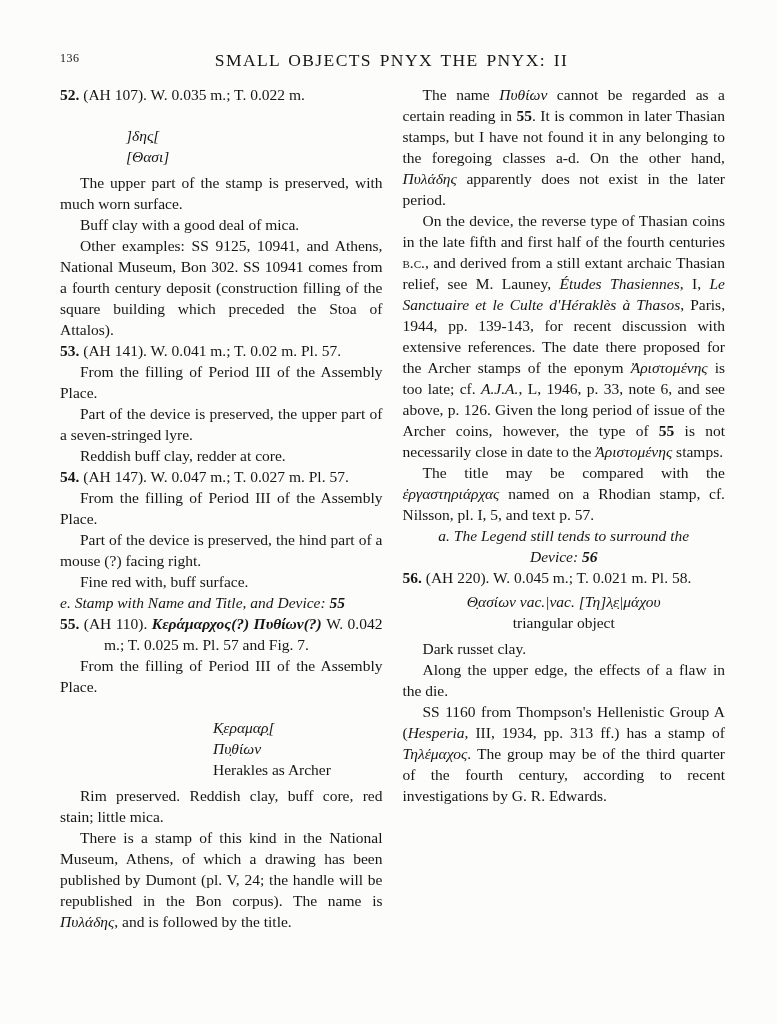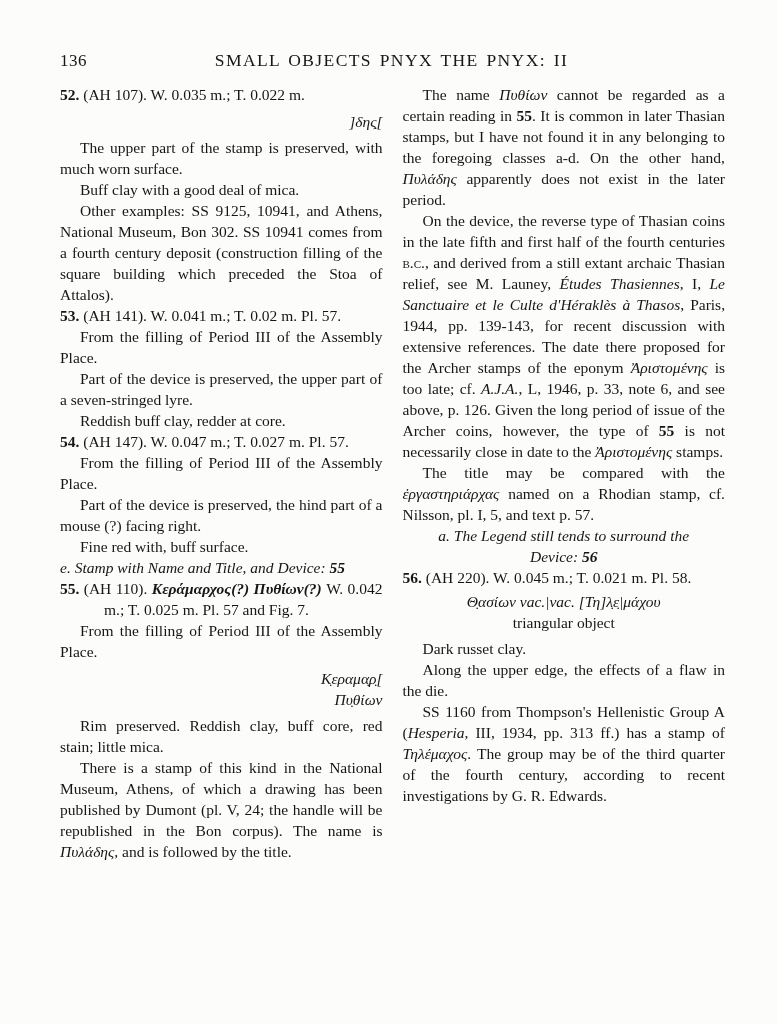--- a/index.html
+++ b/index.html
@@ -3,29 +3,29 @@
 <meta charset="utf-8">
 <style>
   html,body{margin:0;padding:0;}
   body{
     width:777px;height:1024px;overflow:hidden;
     background:#fcfcfa;color:#161616;
     font-family:"Liberation Serif","DejaVu Serif",serif;
   }
   .page{position:relative;width:777px;height:1024px;background:#fcfcfa;}
   .running-head{position:absolute;top:50px;left:60px;width:663px;height:24px;}
-  .pagenum{position:absolute;left:0;top:1px;font-size:17px;letter-spacing:.5px;}
+  .pagenum{position:absolute;left:0;top:1px;font-size:12px;letter-spacing:.5px;}
   .rtitle{text-align:center;font-size:17.5px;letter-spacing:1.4px;word-spacing:2px;}
   .cols{position:absolute;top:84px;left:60px;width:665px;display:flex;gap:20px;}
   .col{width:326px;font-size:15.5px;line-height:21px;text-align:justify;}
   .col p{margin:0;}
   .para{text-indent:20px;margin-top:2px;}
   .first{margin-top:0;}
   .entry{padding-left:44px;text-indent:-44px;margin-top:9px;}
-  .insc{margin-top:6px;margin-bottom:5px;text-align:right;text-indent:0;}
+  .insc{margin-top:20px;margin-bottom:5px;text-align:left;text-indent:0;}
   .insc-52{margin-left:66px;}
   .insc-55{margin-left:153px;}
   .gk{font-style:italic;}
   .sec-italic{margin-top:12px;text-align:left;text-indent:0;font-style:italic;}
   .sec-head{margin-top:26px;font-variant:small-caps;letter-spacing:.8px;text-align:left;}
   .sec-head .l-ind{margin-left:28px;}
   .sec-range{text-align:center;font-weight:bold;font-variant:normal;letter-spacing:0;margin-top:1px;}
   .sub-head{margin-top:11px;text-align:center;text-indent:0;font-style:italic;padding:0 14px;}
   .center{text-align:center;text-indent:0;}
   .insc-c{margin-top:3px;margin-bottom:5px;}
@@ -42,20 +42,21 @@
     <span class="pagenum">136</span>
     <div class="rtitle">SMALL OBJECTS PNYX THE PNYX: II</div>
   </div>
 
   <div class="cols">
 
     <div class="col">
       <p class="entry first"><span class="b">52.</span><span> (AH 107). W. 0.035 m.; T. 0.022 m.</span></p>
       <div class="insc insc-52">
         <div class="gk">]δης̣[</div>
+        <div class="gk">[Θασι]</div>
       </div>
       <p class="para"><span>The upper part of the stamp is preserved, with much worn surface.</span></p>
       <p class="para"><span>Buff clay with a good deal of mica.</span></p>
       <p class="para"><span>Other examples: SS 9125, 10941, and Athens, National Museum, Bon 302. SS 10941 comes from a fourth century deposit (construction filling of the square building which preceded the Stoa of Attalos).</span></p>
 
       <p class="entry"><span class="b">53.</span><span> (AH 141). W. 0.041 m.; T. 0.02 m. Pl. 57.</span></p>
       <p class="para"><span>From the filling of Period III of the Assembly Place.</span></p>
       <p class="para"><span>Part of the device is preserved, the upper part of a seven-stringed lyre.</span></p>
       <p class="para"><span>Reddish buff clay, redder at core.</span></p>
 
@@ -64,20 +65,21 @@
       <p class="para"><span>Part of the device is preserved, the hind part of a mouse (?) facing right.</span></p>
       <p class="para"><span>Fine red with, buff surface.</span></p>
 
       <p class="sec-italic"><span class="i">e. Stamp with Name and Title, and Device: </span><span class="b i">55</span></p>
 
       <p class="entry"><span class="b">55.</span><span> (AH 110). </span><span class="b i">Κεράμαρχος(?) Πυθίων(?)</span><span> W. 0.042 m.; T. 0.025 m. Pl. 57 and Fig. 7.</span></p>
       <p class="para"><span>From the filling of Period III of the Assembly Place.</span></p>
       <div class="insc insc-55">
         <div class="gk">Κ̣εραμα̣ρ̣[</div>
         <div class="gk">Πυ̣θίων</div>
+        <div>Herakles as Archer</div>
       </div>
       <p class="para"><span>Rim preserved. Reddish clay, buff core, red stain; little mica.</span></p>
       <p class="para"><span>There is a stamp of this kind in the National Museum, Athens, of which a drawing has been published by Dumont (pl. V, 24; the handle will be republished in the Bon corpus). The name is </span><span class="i">Πυλάδης</span><span>, and is followed by the title.</span></p>
     </div>
 
     <div class="col">
       <p class="para first"><span>The name </span><span class="i">Πυθίων</span><span> cannot be regarded as a certain reading in </span><span class="b">55</span><span>. It is common in later Thasian stamps, but I have not found it in any belonging to the foregoing classes a-d. On the other hand, </span><span class="i">Πυλάδης</span><span> apparently does not exist in the later period.</span></p>
       <p class="para"><span>On the device, the reverse type of Thasian coins in the late fifth and first half of the fourth centuries </span><span class="sc">b.c.</span><span>, and derived from a still extant archaic Thasian relief, see M. Launey, </span><span class="i">Études Thasiennes</span><span>, I, </span><span class="i">Le Sanctuaire et le Culte d'Héraklès à Thasos</span><span>, Paris, 1944, pp. 139-143, for recent discussion with extensive references. The date there proposed for the Archer stamps of the eponym </span><span class="i">Ἀριστομένης</span><span> is too late; cf. </span><span class="i">A.J.A.</span><span>, L, 1946, p. 33, note 6, and see above, p. 126. Given the long period of issue of the Archer coins, however, the type of </span><span class="b">55</span><span> is not necessarily close in date to the </span><span class="i">Ἀριστομένης</span><span> stamps.</span></p>
       <p class="para"><span>The title may be compared with the </span><span class="i">ἐργαστηριάρχας</span><span> named on a Rhodian stamp, cf. Nilsson, pl. I, 5, and text p. 57.</span></p>
 

